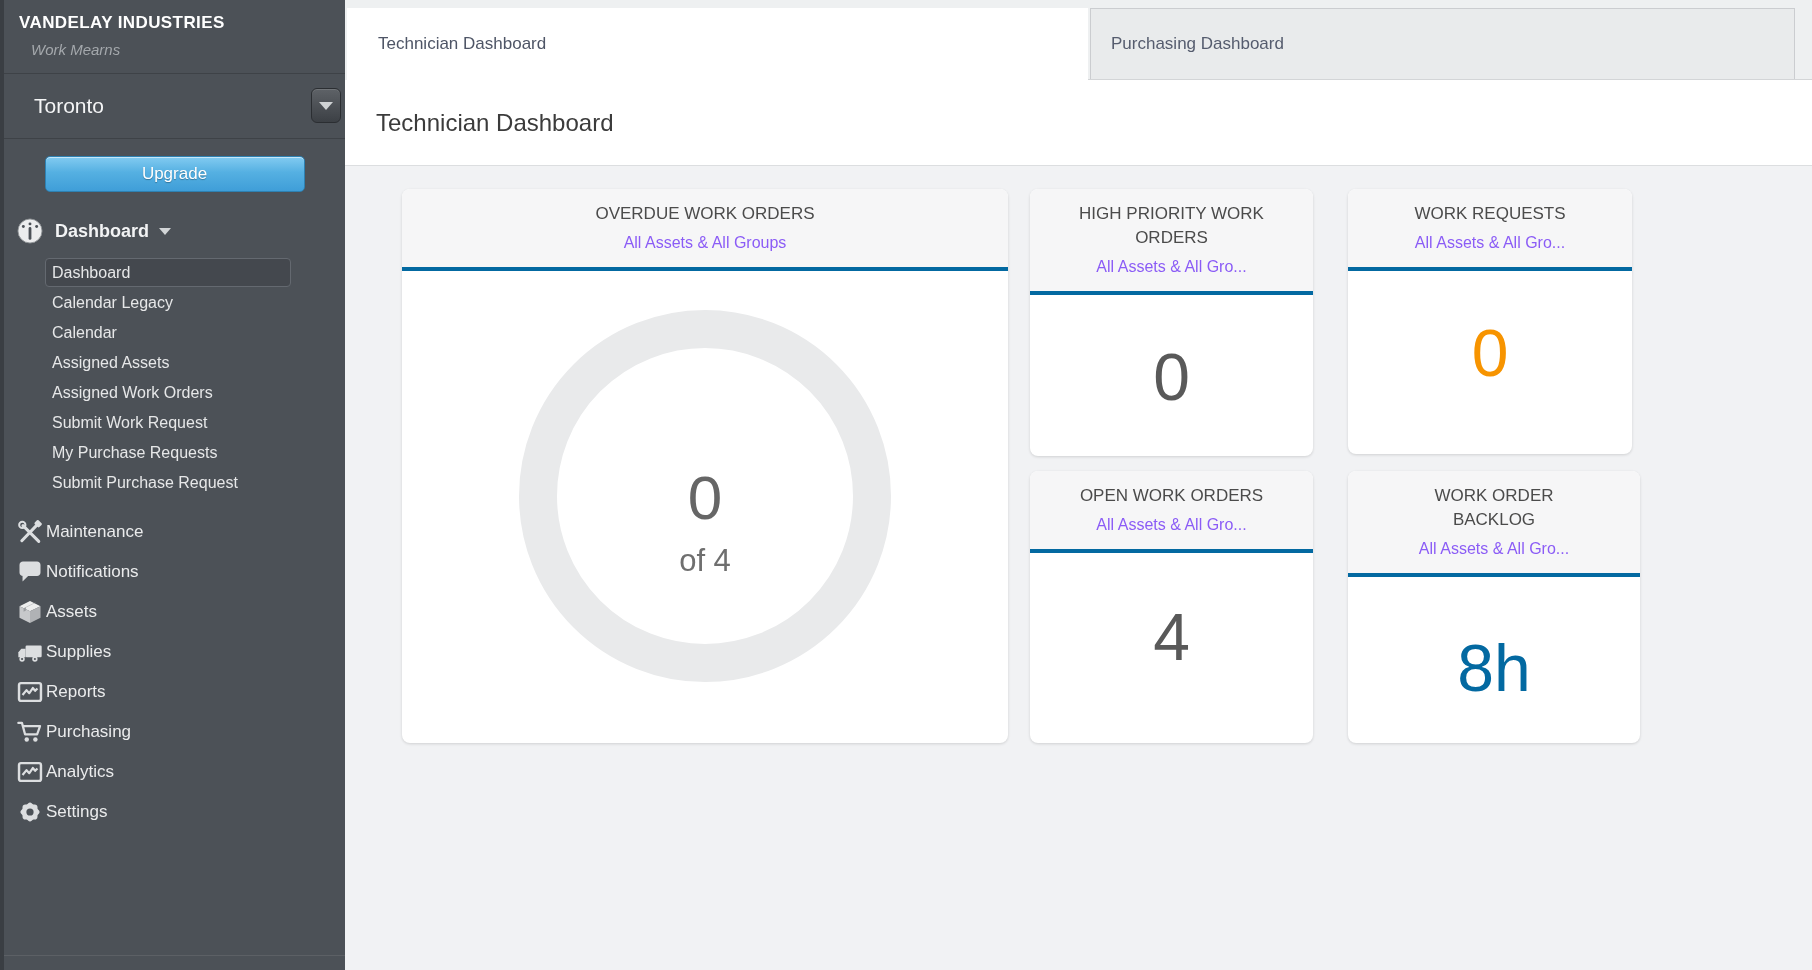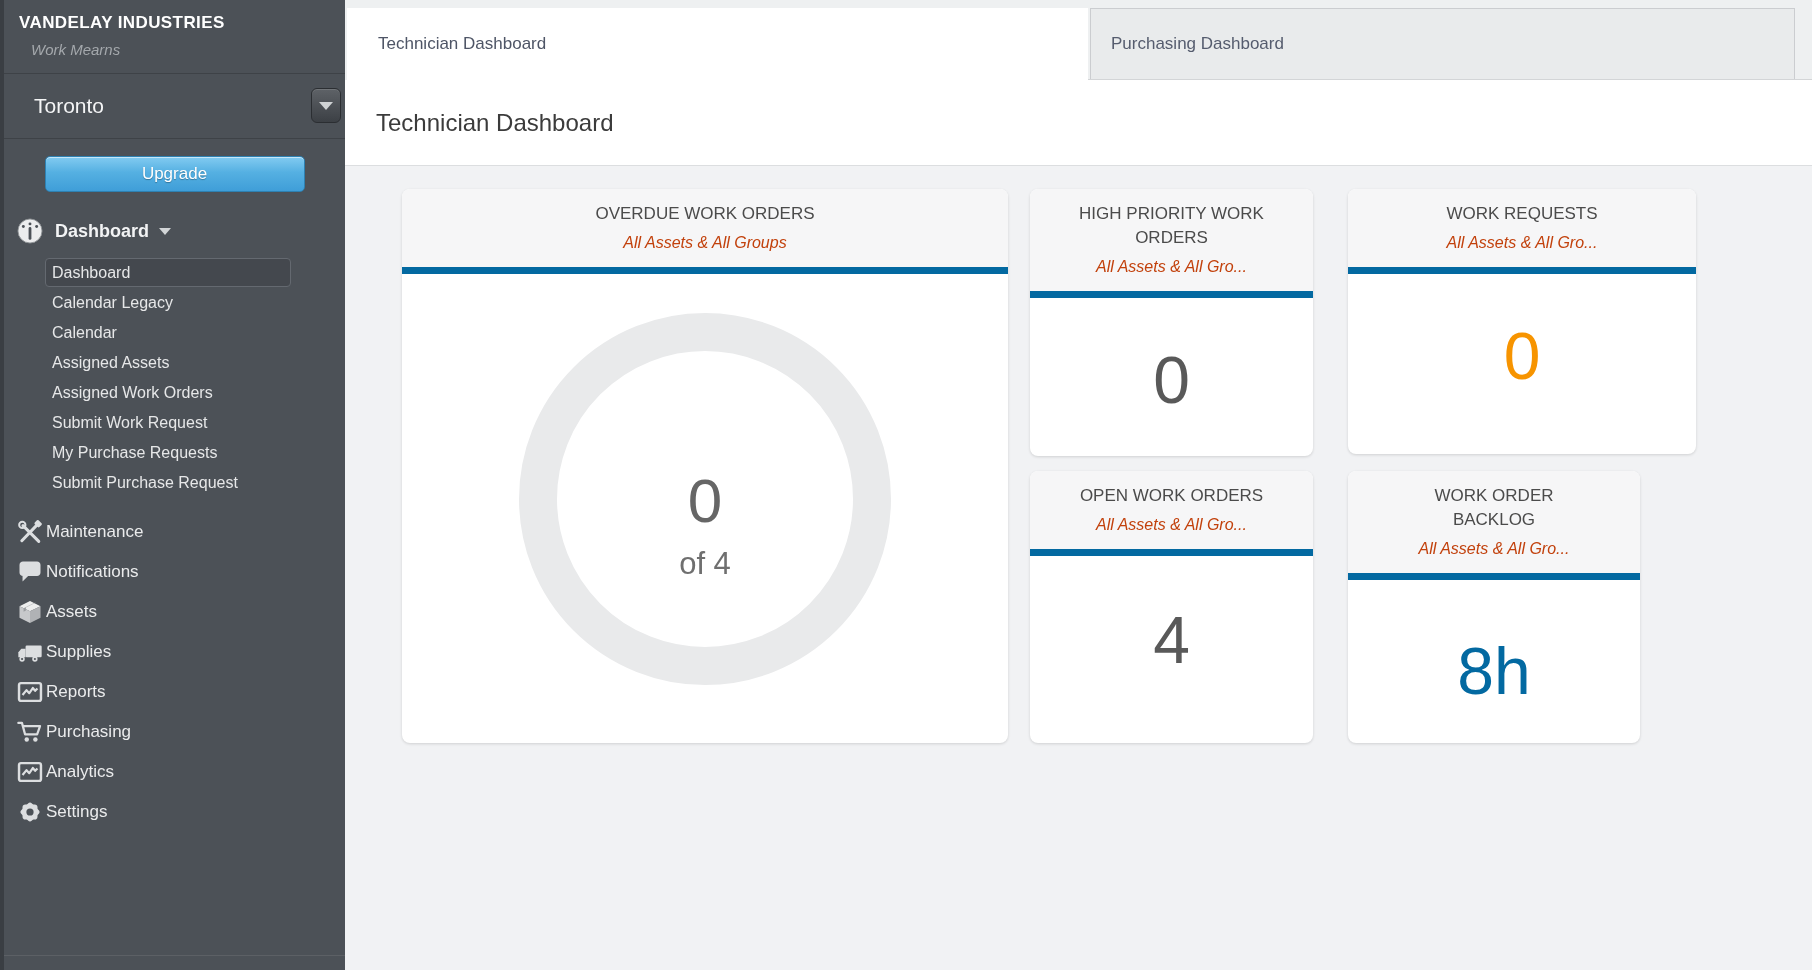--- a/index.html
+++ b/index.html
@@ -66,30 +66,30 @@
   .tab-active { left:2px; width:741px; background:#ffffff; padding-left:31px; color:#4e5566; z-index:2; }
   .tab-inactive { left:745px; width:705px; background:#e9ebec; border:1px solid #cccert; border:1px solid #cbcdd0; padding-left:20px; color:#555c6e; }
   .titleband { height:86px; background:#ffffff; border-bottom:1px solid #dcdee0; display:flex; align-items:center; padding-left:31px; }
   .page-title { font-size:24px; color:#3b3b3b; }
   .content { position:absolute; top:167px; left:0; right:0; bottom:0; background:#f1f2f4; }
 
   .card {
     position:absolute; background:#fff; border-radius:8px; overflow:hidden;
     box-shadow:0 1px 3px rgba(0,0,0,.14); text-align:center; cursor:pointer;
   }
-  .card-head { background:#f6f6f7; border-bottom:7px solid #0369a1; padding:13px 10px 13px; }
+  .card-head { background:#f6f6f7; border-bottom:4px solid #0369a1; padding:13px 10px 13px; }
   .card-title { font-size:17px; line-height:24px; color:#4b4b4b; max-width:205px; margin:0 auto; }
   .card-big .card-title { max-width:none; }
-  .card-sub { font-size:16px; line-height:22px; color:#c2410c; margin-top:6px;font-style:italic; }
+  .card-sub { font-size:16px; line-height:22px; color:#8b5cf6; margin-top:6px; }
   .card-body { display:flex; align-items:center; justify-content:center; }
   .big-num { font-size:66px; color:#595959; }
 
   .card-big    { left:57px;  top:22px;  width:606px; height:554px; }
   .card-hp     { left:685px; top:22px;  width:283px; height:267px; }
-  .card-wr     { left:1003px;top:22px;  width:348px; height:265px; }
+  .card-wr     { left:1003px;top:22px;  width:284px; height:265px; }
   .card-open   { left:685px; top:304px; width:283px; height:272px; }
   .card-backlog{ left:1003px;top:304px; width:292px; height:272px; }
   .card-hp  .card-body, .card-wr .card-body { height:163px; }
   .card-open .card-body, .card-backlog .card-body { height:168px; }
 
   .gauge-wrap { margin-top:36px; }
   .gauge-num { font-size:62px; fill:#666666; }
   .gauge-of  { font-size:31px; fill:#6f6f6f; }
 </style>
 </head>

